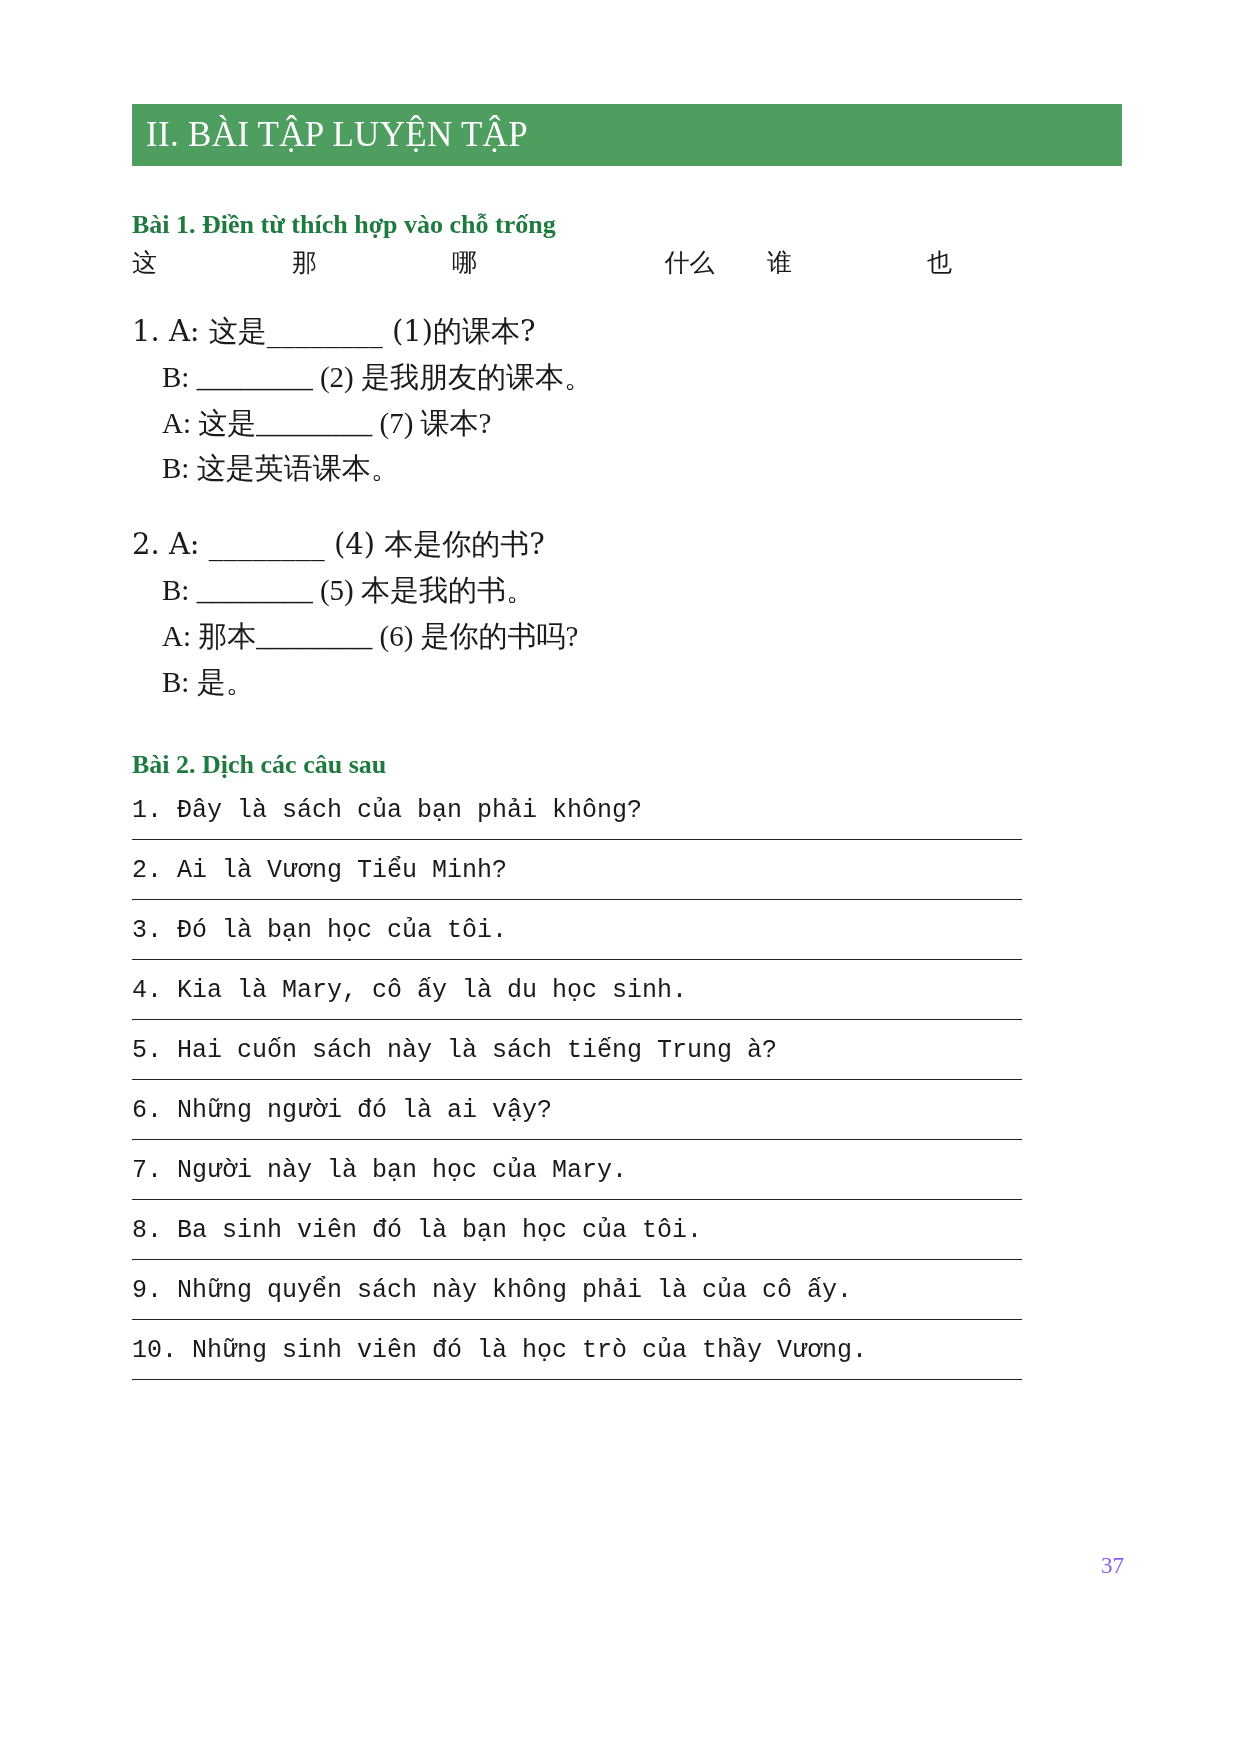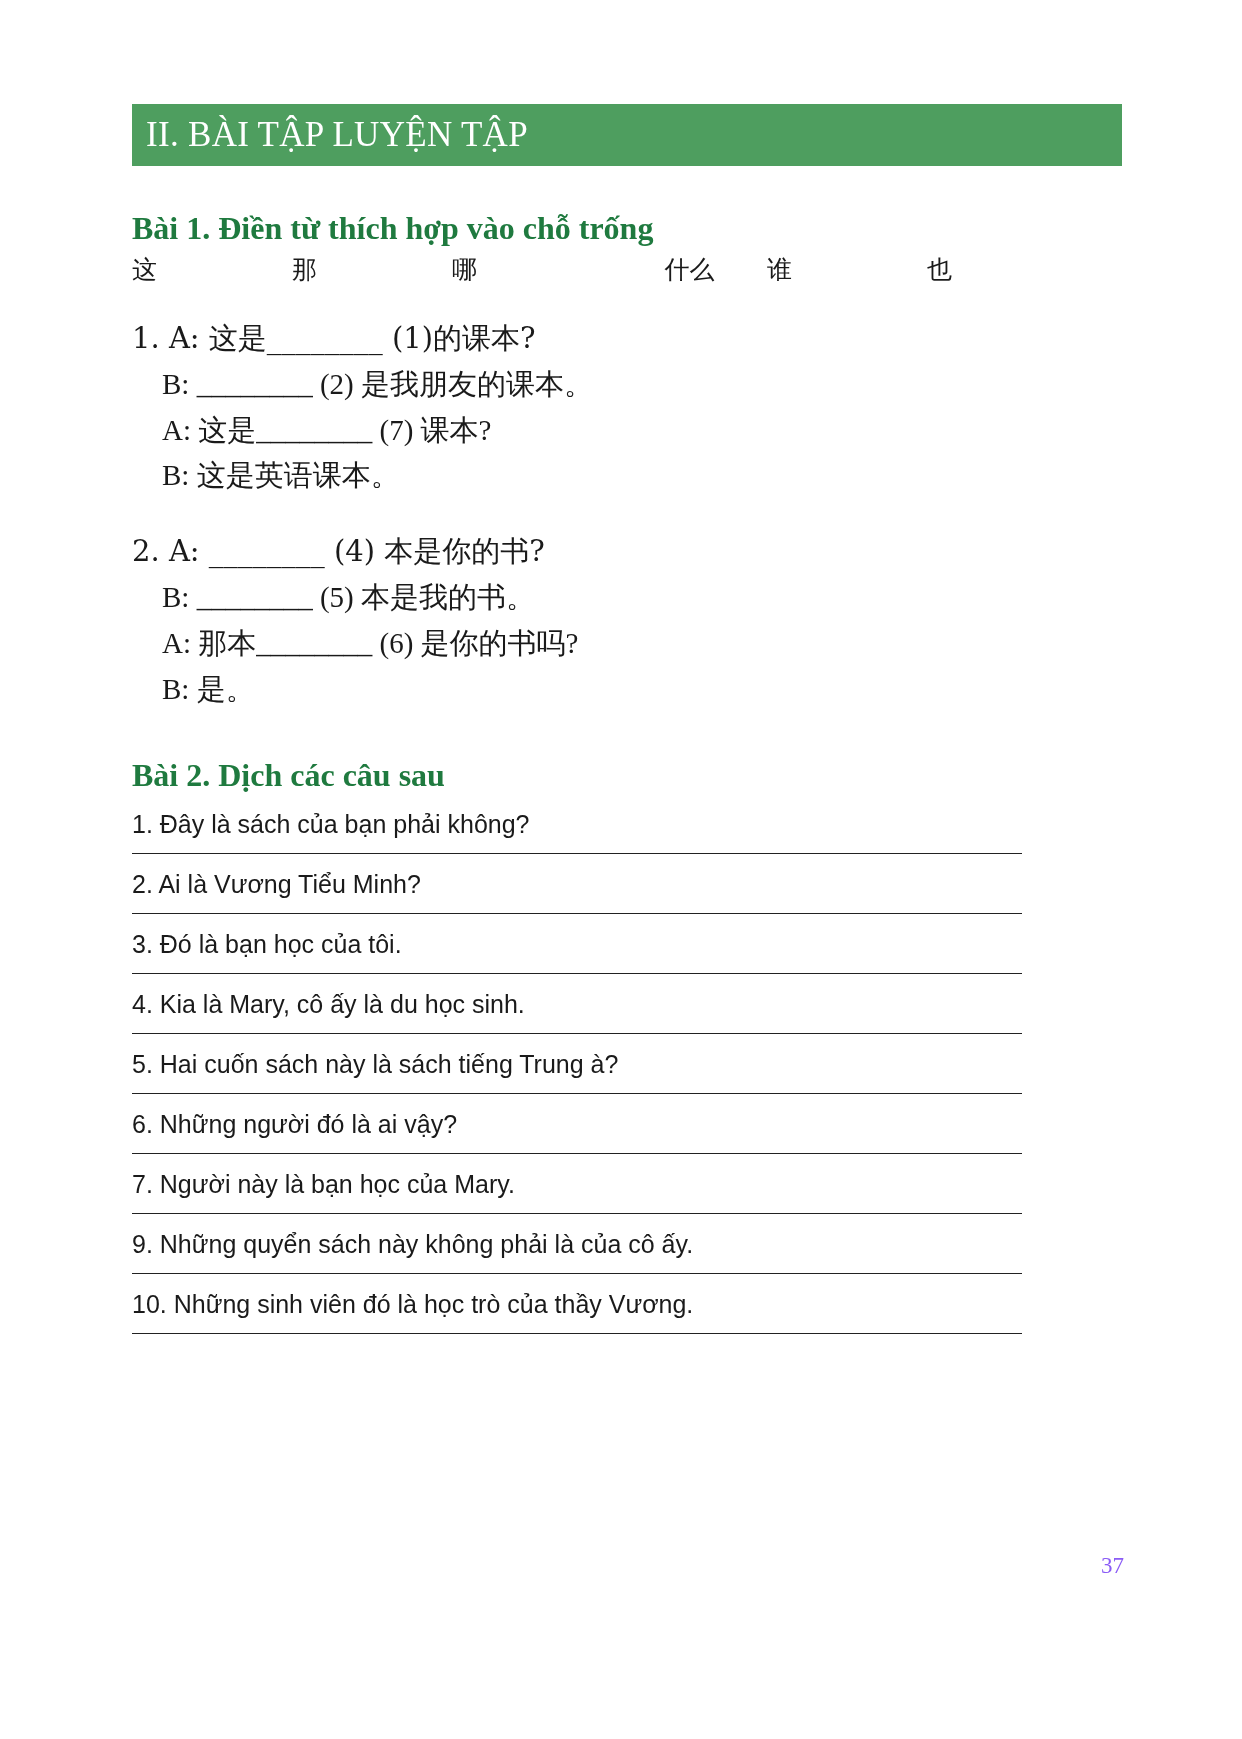--- a/index.html
+++ b/index.html
@@ -43,21 +43,21 @@
     font-size: 35px;
     letter-spacing: 0.3px;
     font-family: "Liberation Serif", serif;
     font-weight: 400;
   }
 
   
   .ex-heading {
     color: #1f7a3f;
     font-weight: bold;
-    font-size: 32px;
+    font-size: 26px;
     font-family: "Liberation Serif", serif;
     margin-top: 44px;
     margin-bottom: 6px;
   }
 
   
   .wordbank {
     display: flex;
     width: 900px;
     margin-top: 4px;
@@ -85,21 +85,21 @@
     white-space: pre;
   }
   .dlg-line.indent {
     padding-left: 30px;
     font-family: Liberation Serif, serif;
   }
 
   
   .trans-item {
     font-size: 25px;
-    font-family: Liberation Sans, sans-serif;
+    font-family: Liberation Mono, monospace;
     margin-top: 16px;
   }
   .rule {
     border-bottom: 1.6px solid #222;
     width: 890px;
     height: 0;
     margin-top: 14px;
   }
 
   .page-number {
@@ -170,20 +170,24 @@
     </div>
     <div>
       <div class="trans-item">6. Những người đó là ai vậy?</div>
       <div class="rule"></div>
     </div>
     <div>
       <div class="trans-item">7. Người này là bạn học của Mary.</div>
       <div class="rule"></div>
     </div>
     <div>
+      <div class="trans-item">8. Ba sinh viên đó là bạn học của tôi.</div>
+      <div class="rule"></div>
+    </div>
+    <div>
       <div class="trans-item">9. Những quyển sách này không phải là của cô ấy.</div>
       <div class="rule"></div>
     </div>
     <div>
       <div class="trans-item">10. Những sinh viên đó là học trò của thầy Vương.</div>
       <div class="rule"></div>
     </div>
 
   </div>
 

